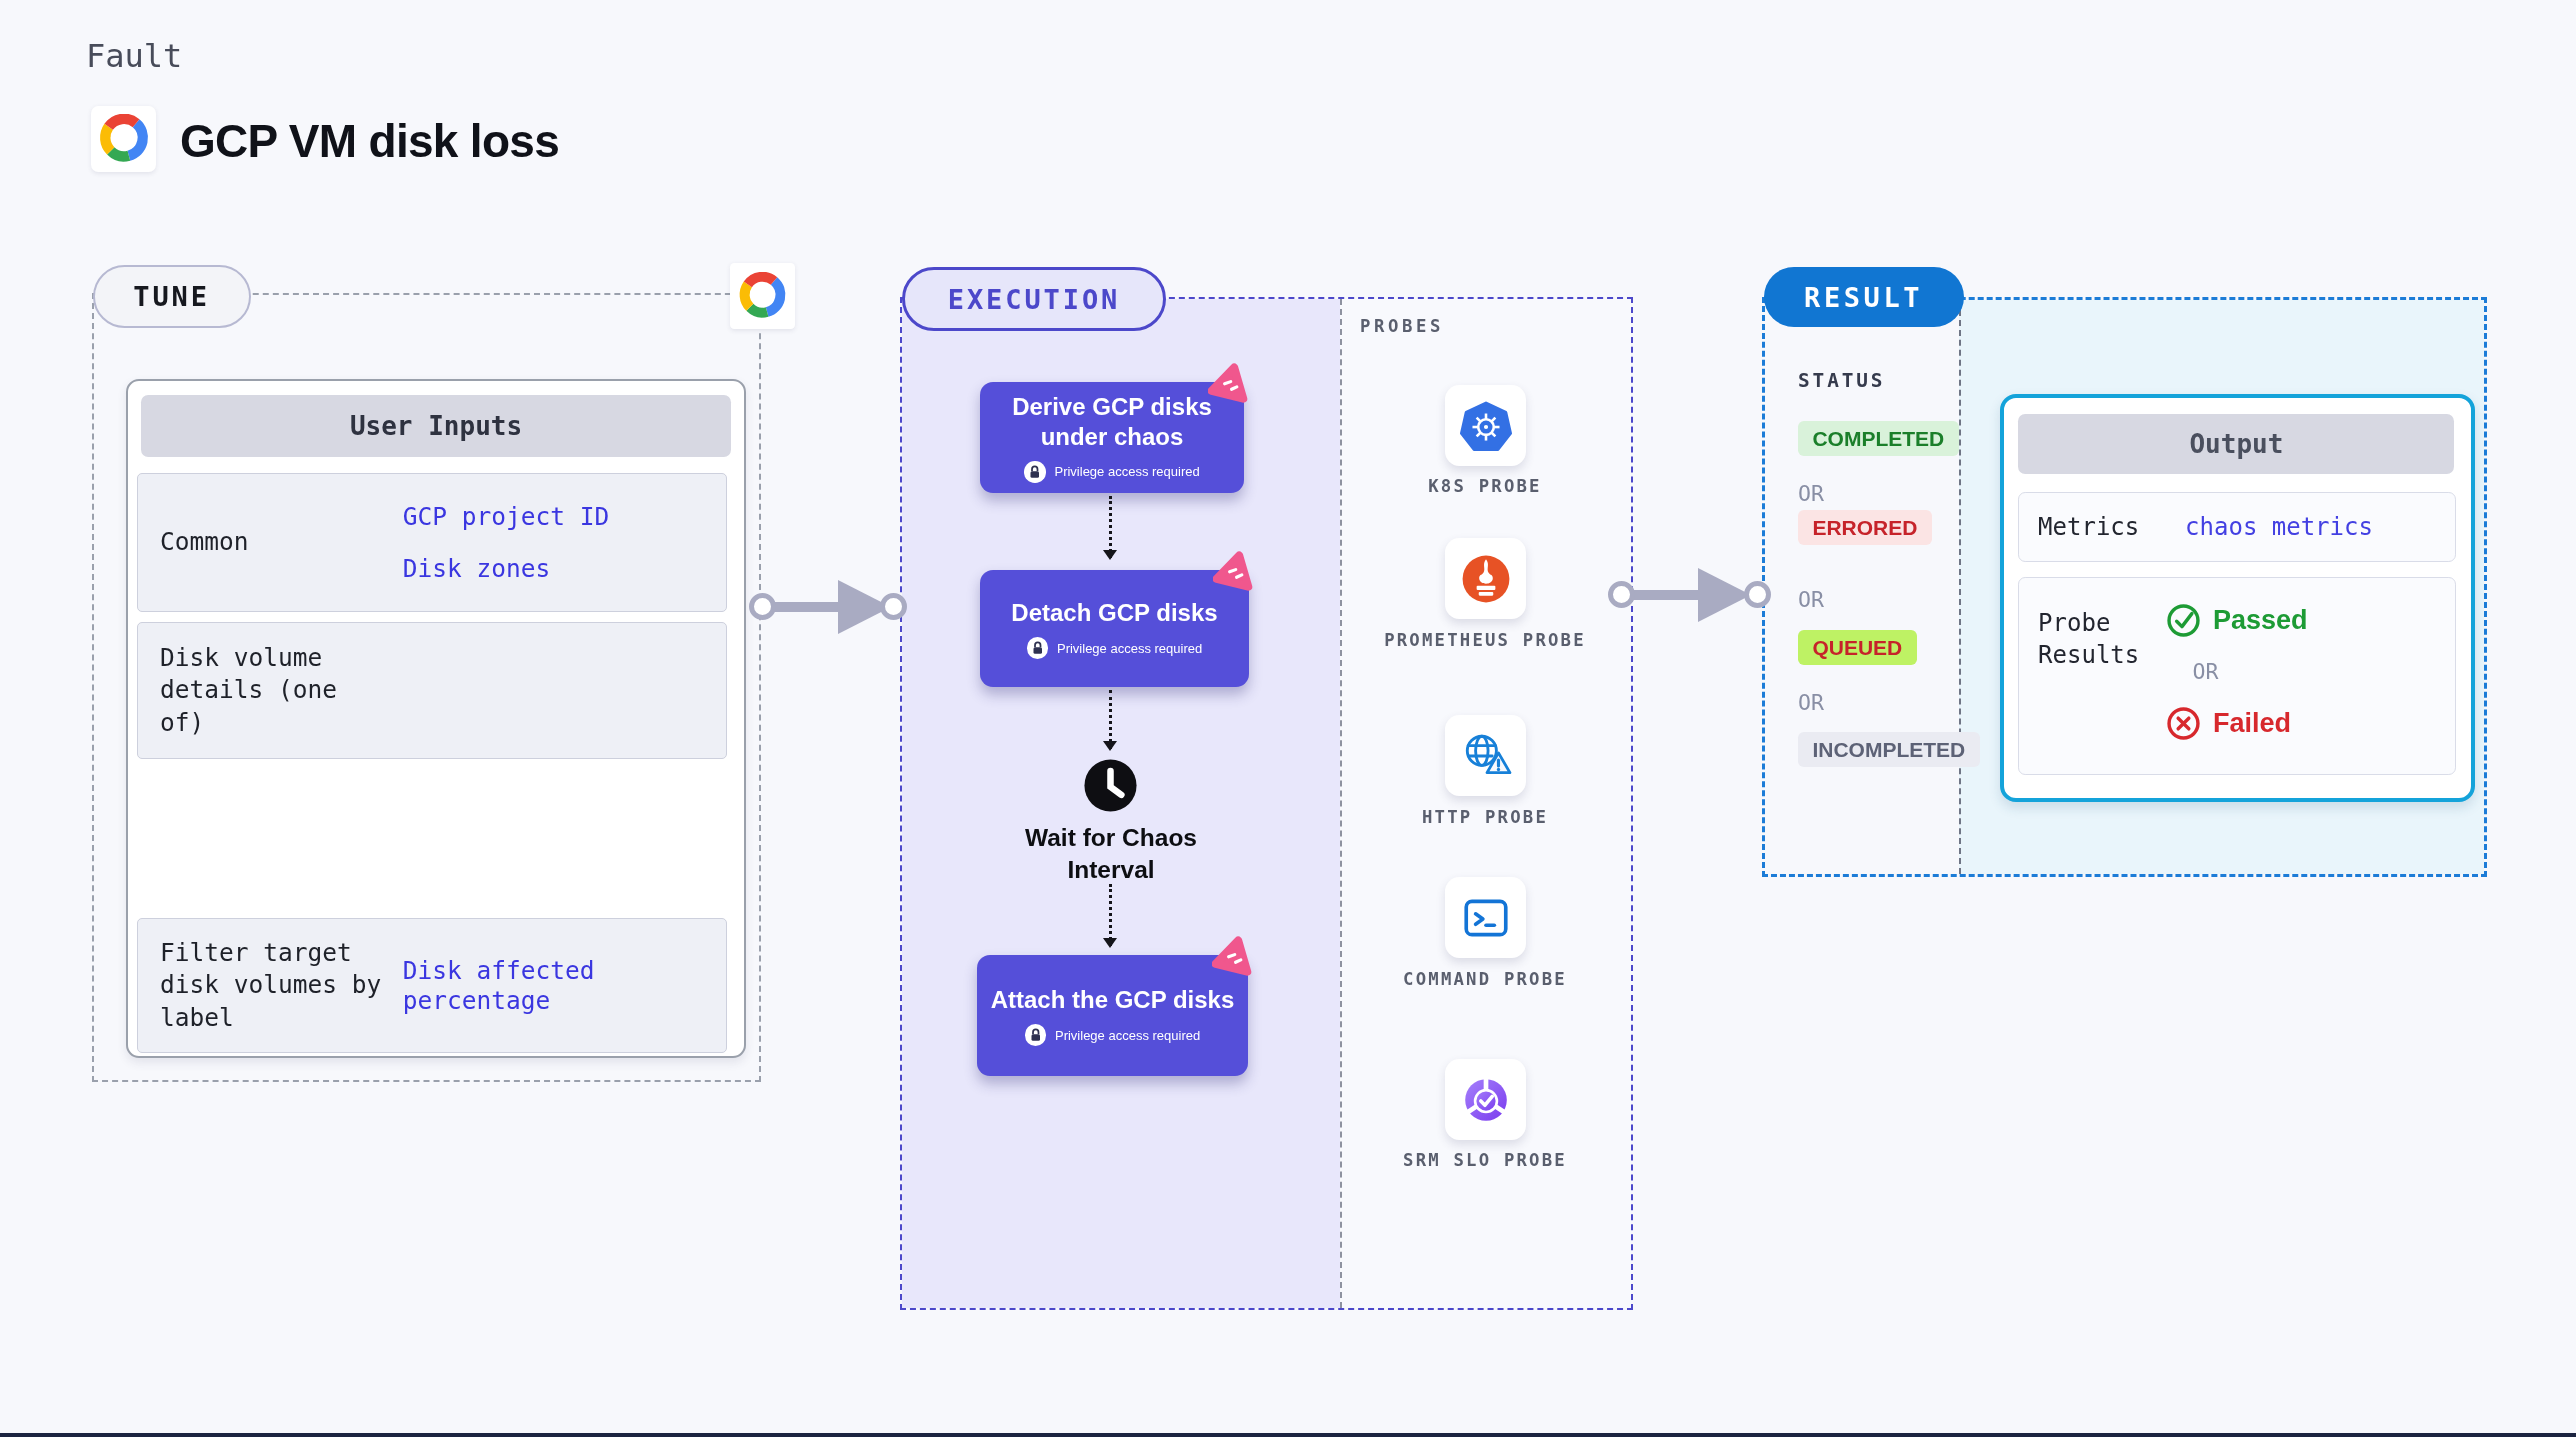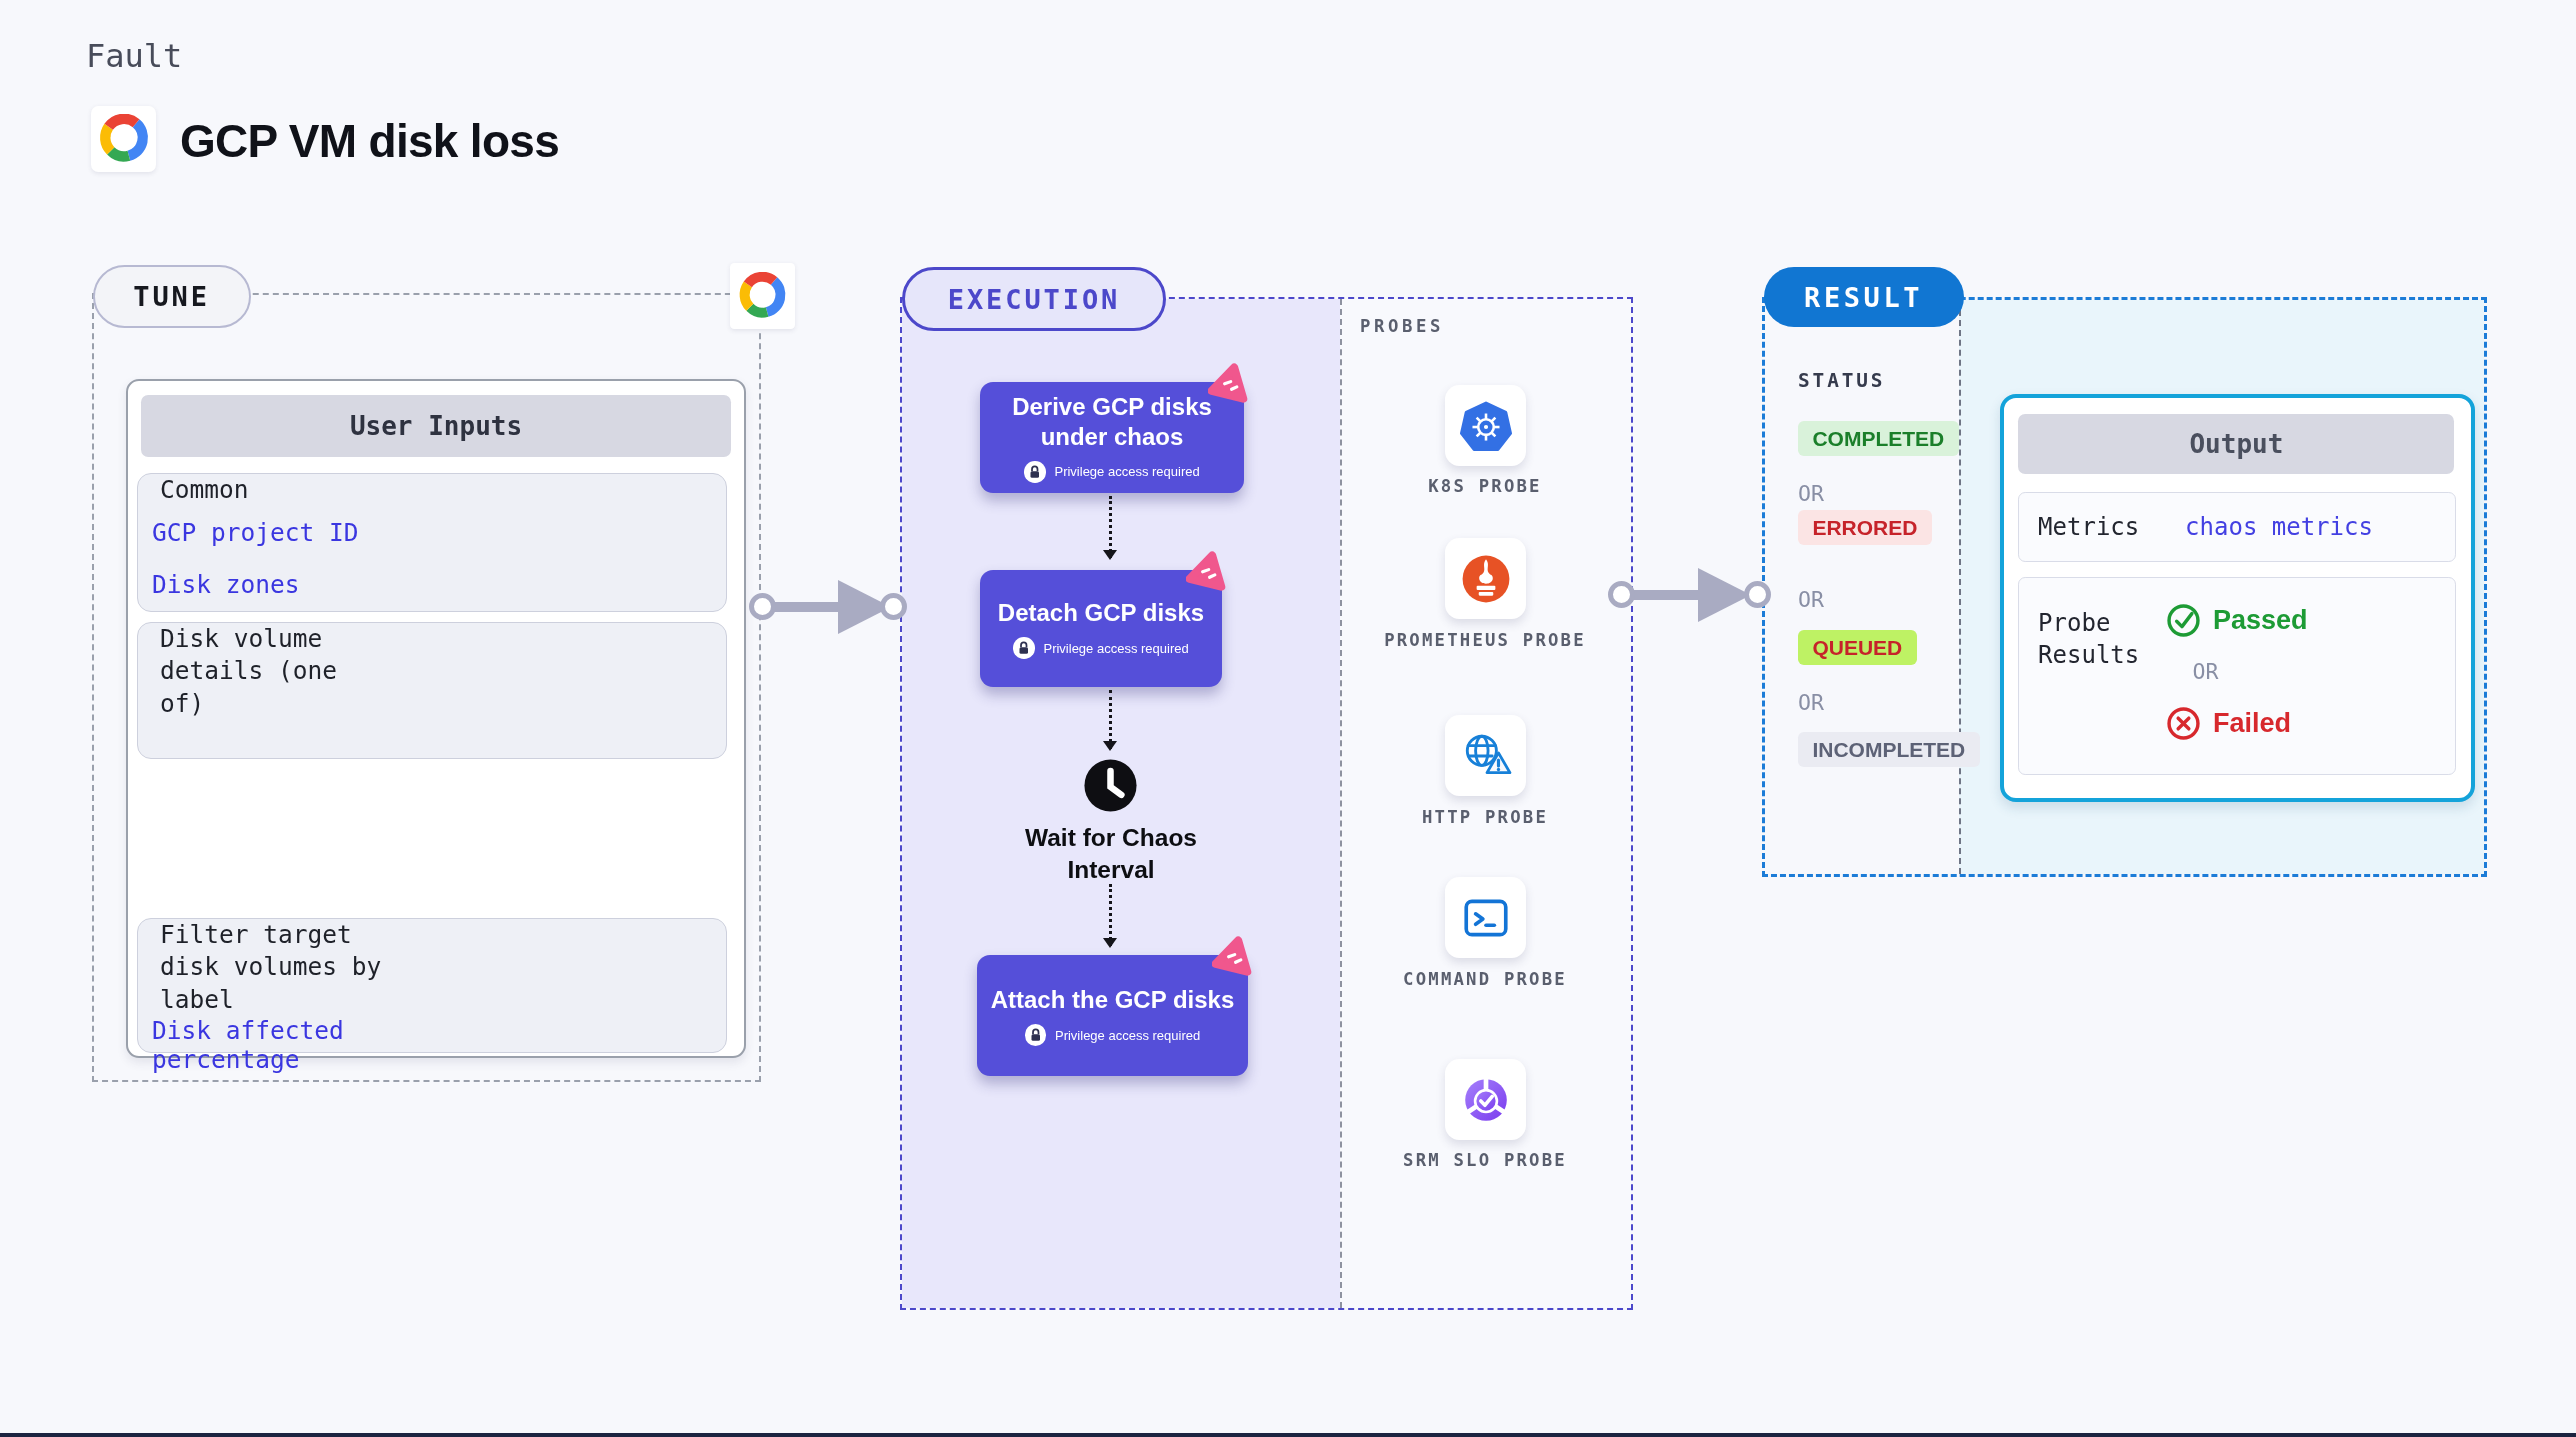--- a/index.html
+++ b/index.html
@@ -17,21 +17,21 @@
   .pill{display:flex;align-items:center;justify-content:center;border-radius:32px;font-weight:bold;}
   .pill-tune{background:#f3f4f8;border:2.9px solid #b7b9d2;color:#16181f;font-size:27px;letter-spacing:2.9px;}
   .pill-exec{background:#e6e6fa;border:3.6px solid #4c48ca;color:#4c48ca;font-size:27px;letter-spacing:2.9px;}
   .pill-result{background:#1176d2;border:none;color:#fff;font-size:27px;letter-spacing:3.6px;}
 
   
   .tune-box{border:2.9px dashed #9aa0ac;}
   .ui-card{background:#fff;border:2.9px solid #9aa0ab;border-radius:13px;box-shadow:0 4.3px 10px rgba(60,60,100,.10);}
   .ui-header{background:#d7d8e2;border-radius:7.2px;display:flex;align-items:center;justify-content:center;
              font-size:26px;font-weight:600;color:#2e3240;}
-  .ui-row{background:#eef0f6;border:1.4px solid #cdd0dd;border-radius:14px;display:flex;flex-direction:column;}
+  .ui-row{background:#eef0f6;border:1.4px solid #cdd0dd;border-radius:5px;display:flex;}
   .ui-label{width:229px;padding-left:21.6px;display:flex;align-items:center;font-size:24.5px;line-height:1.32;color:#1e2129;}
   .ui-values{flex:1;padding-left:13.7px;display:flex;flex-direction:column;justify-content:center;gap:23px;
              font-size:24.5px;line-height:1.2;color:#3a36e0;}
   .ui-values span{display:block;max-width:324px;}
 
   
   .exec-box{border:2.9px dashed #4c48ca;}
   .exec-left{position:absolute;left:0;top:0;width:438px;height:100%;background:#e8e7fb;}
   .probes-panel{position:absolute;left:438px;top:0;right:0;height:100%;background:#f8f9fd;border-left:2.2px dashed #8e92a0;box-sizing:border-box;}
   .step-node{background:#554fd9;border-radius:13px;box-shadow:0 7.2px 13px rgba(46,42,120,.30);
@@ -164,21 +164,21 @@
               <path d="M6 12 V8 a5.5 5.5 0 0 1 11 0 v4" fill="none" stroke="#2e3150" stroke-width="3.5"></path>
               <rect x="3" y="12" width="17" height="13" rx="3" fill="#2e3150"></rect>
             </svg>
         </span>
         <span class="note-text">Privilege access required</span>
       </div>
     </div>
 
     <div class="dotted-arrow" style="left:207px;top:197px;height:62px;"></div>
 
-    <div class="abs step-node" style="left:78px;top:271px;width:242px;height:117px;">
+    <div class="abs step-node" style="left:78px;top:271px;width:269px;height:117px;">
       <svg class="chaos-badge" viewBox="0 0 100 100">
           <use href="#chaosTri"></use>
         </svg>
       <div class="step-title">Detach GCP disks</div>
       <div class="note-row">
         <span class="lock-circle">
           <svg width="11.5" height="14.4" viewBox="0 0 23 28">
               <path d="M6 12 V8 a5.5 5.5 0 0 1 11 0 v4" fill="none" stroke="#2e3150" stroke-width="3.5"></path>
               <rect x="3" y="12" width="17" height="13" rx="3" fill="#2e3150"></rect>
             </svg>

